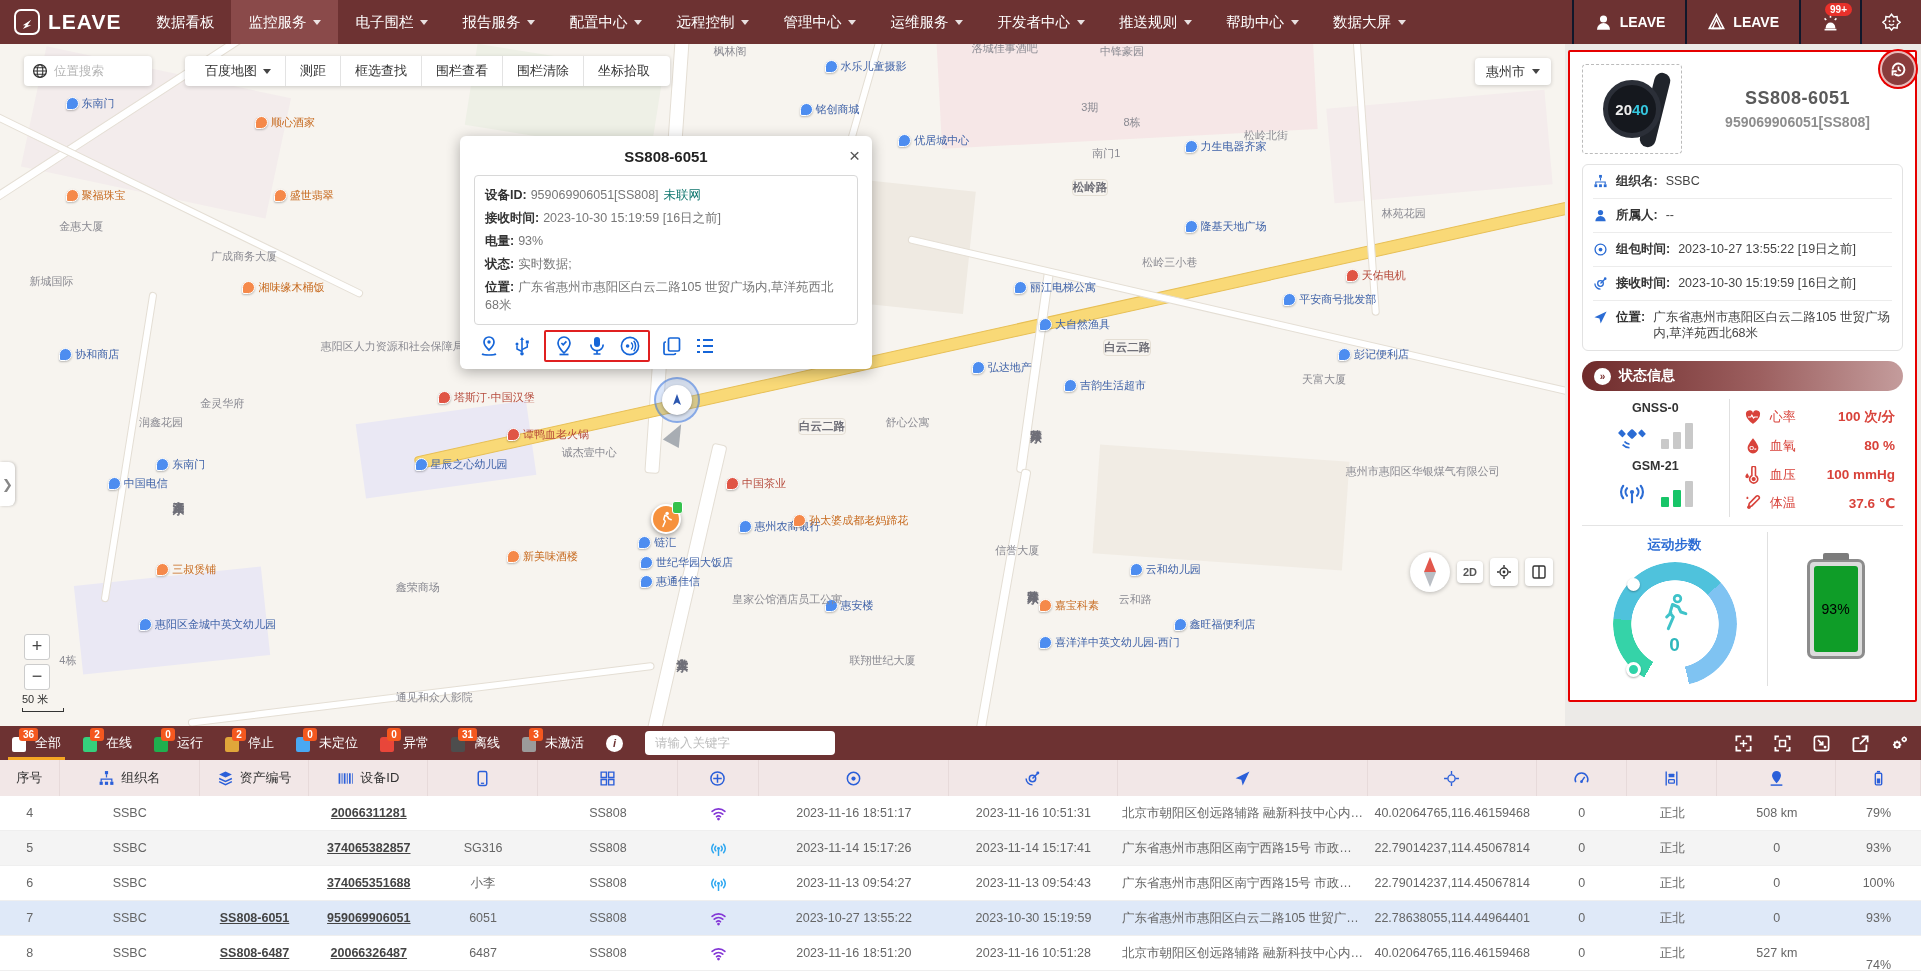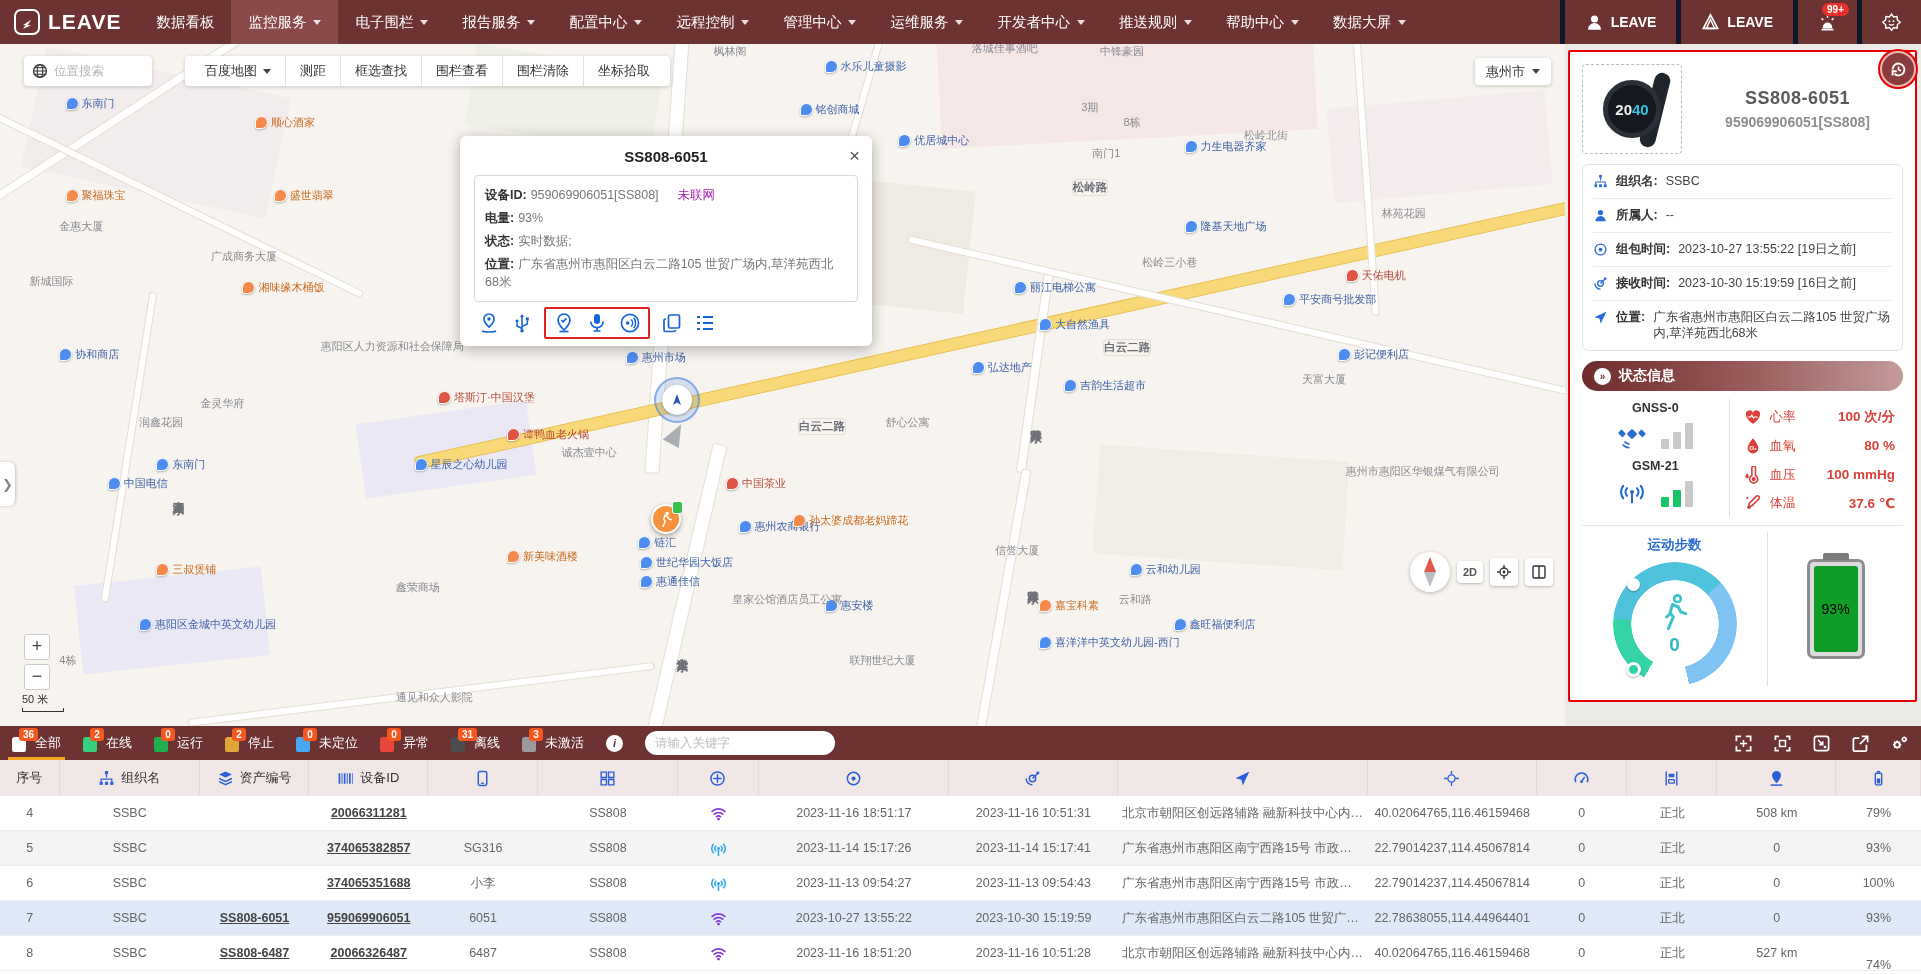--- a/index.html
+++ b/index.html
@@ -8,21 +8,21 @@
 
   
   .topnav { position:absolute; top:0; left:0; width:100%; height:44px; background:#6d3232; display:flex; align-items:stretch; color:#fff; z-index:50; }
   .brand { display:flex; align-items:center; gap:8px; padding:0 18px 0 14px; font-weight:bold; font-size:21px; letter-spacing:1px; }
   .brand .logo { width:26px; height:26px; border:2.5px solid #fff; border-radius:7px; display:flex; align-items:center; justify-content:center; }
   .navmenu { display:flex; align-items:stretch; flex:1; }
   .nav-item { display:flex; align-items:center; gap:7px; padding:0 17px; font-size:14.5px; cursor:pointer; white-space:nowrap; }
   .nav-item.active { background:#8a4a4a; }
   .chev { width:0; height:0; border-left:4px solid transparent; border-right:4px solid transparent; border-top:5px solid rgba(255,255,255,.85); }
   .nav-right { display:flex; align-items:stretch; }
-  .nav-cell { display:flex; align-items:center; gap:7px; padding:0 20px; border-left:5px solid #0f172a; font-size:14px; font-weight:bold; position:relative; cursor:pointer;justify-content:flex-end; }
+  .nav-cell { display:flex; align-items:center; gap:7px; padding:0 20px; border-left:2px solid #0f172a; font-size:14px; font-weight:bold; position:relative; cursor:pointer;justify-content:flex-end; }
   .nav-cell svg { width:19px; height:19px; color:#fff; }
   .badge99 { position:absolute; top:3px; right:8px; background:#e8302a; color:#fff; font-size:10px; line-height:13px; padding:0 5px; border-radius:8px; font-weight:bold; }
 
   
   .content { position:absolute; top:44px; left:0; width:100%; height:682px; display:flex; }
   .map { position:relative; flex:1; overflow:hidden; background:#f7f4ef; }
   .panelcol { width:356px; background:#eceae7; position:relative; }
 
   
   .blk { position:absolute; }
@@ -69,21 +69,21 @@
   .marker-compass .inner { width:30px; height:30px; border-radius:50%; background:#fff; box-shadow:0 1px 3px rgba(0,0,0,.3); display:flex; align-items:center; justify-content:center; }
   .marker-arrow { position:absolute; left:42.6%; top:55.6%; width:0; height:0; border-left:9px solid transparent; border-right:9px solid transparent; border-bottom:22px solid #9aa0a8; transform:rotate(28deg); opacity:.85; z-index:13; }
 
   
   .popup { position:absolute; left:460px; top:92px; width:412px; background:#fff; border-radius:6px; box-shadow:0 3px 14px rgba(0,0,0,.3); z-index:30; padding:12px 14px 10px; }
   .popup-title { text-align:center; font-weight:bold; font-size:15px; color:#222; margin-bottom:10px; }
   .popup-x { position:absolute; right:12px; top:10px; font-size:19px; color:#555; cursor:pointer; line-height:1; }
   .popup-box { border:1px solid #d8d8d8; border-radius:4px; padding:7px 10px; font-size:12.5px; color:#777; }
   .prow { padding:2.5px 0; line-height:1.45; }
   .prow b { color:#333; margin-right:4px; }
-  .prow .warn { color:#a21caf; margin-left:19px; }
+  .prow .warn { color:#0f766e; margin-left:5px; }
   .popup-icons { display:flex; align-items:center; gap:11px; padding:10px 4px 2px; color:#1565d8; }
   .picon { width:22px; height:22px; cursor:pointer; color:#1565d8; }
   .picon svg { width:100%; height:100%; }
   .redbox { display:flex; gap:11px; border:2px solid #e02020; border-radius:2px; padding:3px 7px; margin:-5px 0; }
 
   
   .panel { position:absolute; top:6px; left:3px; right:4px; height:652px; background:#fff; border:2px solid #e60000; border-radius:2px; }
   .histbtn { position:absolute; top:-1px; right:-1px; width:36px; height:36px; border-radius:50%; background:#8a3c3c; border:2px solid #e8b9b9; box-shadow:0 0 0 2px #e60000; display:flex; align-items:center; justify-content:center; z-index:5; cursor:pointer; }
   .histbtn svg { width:19px; height:19px; color:#fff; }
   .p-head { display:flex; align-items:center; gap:10px; padding:12px 12px 6px; }
@@ -133,21 +133,21 @@
   .bigbat .fill { position:absolute; inset:4px; background:#0f9d28; border-radius:3px; display:flex; align-items:center; justify-content:center; font-size:14px; color:#000; }
 
   
   .filterbar { position:absolute; top:726px; left:0; width:100%; height:34px; background:#6d3232; display:flex; align-items:center; padding:0 12px; gap:22px; z-index:40; }
   .ftab { display:flex; align-items:center; gap:7px; color:#fff; font-size:13px; height:100%; position:relative; cursor:pointer; }
   .ficonw { position:relative; width:16px; height:18px; }
   .ficon { position:absolute; bottom:0; left:0; width:14px; height:15px; border-radius:3px 3px 2px 2px; }
   .fbadge { position:absolute; top:-6px; left:7px; background:#f4581f; color:#fff; font-size:10px; font-weight:bold; line-height:13px; padding:0 4px; border-radius:3px; min-width:14px; text-align:center; }
   .ftab.active::after { content:""; position:absolute; left:-4px; right:-4px; bottom:0; height:3px; background:#f5a623; }
   .finfo { width:17px; height:17px; border-radius:50%; background:#fff; color:#6d3232; font-size:11px; font-weight:bold; font-style:italic; display:flex; align-items:center; justify-content:center; }
-  .fsearch { height:24px; width:190px; border-radius:12px; border:none; outline:none; padding:0 10px; font-size:12.5px; color:#333; }
+  .fsearch { height:24px; width:190px; border-radius:4px; border:none; outline:none; padding:0 10px; font-size:12.5px; color:#333; }
   .fsearch::placeholder { color:#bdbdbd; }
   .fright { margin-left:auto; display:flex; align-items:center; gap:20px; color:#fff; }
   .fright svg { width:19px; height:19px; cursor:pointer; }
 
   
   .tablewrap { position:absolute; top:760px; left:0; width:100%; bottom:0; background:#fff; }
   .thead { display:flex; height:36px; background:#f2e7e7; align-items:center; }
   .th { display:flex; align-items:center; justify-content:center; gap:6px; height:100%; font-size:13px; color:#333; border-right:1px solid #e7dada; }
   .th svg { width:17px; height:17px; color:#2b5fd9; }
   .trow { display:flex; height:35px; align-items:center; font-size:12.5px; color:#666; border-bottom:1px solid #efefef; cursor:pointer; }
@@ -604,20 +604,21 @@
             <path d="M8 2v12" stroke="#333" stroke-width="1.4"></path>
           </svg>
       </div>
     </div>
 
     <div class="popup">
       <div class="popup-title">SS808-6051</div>
       <div class="popup-x">×</div>
       <div class="popup-box" id="popup-rows">
           <div class="prow"><b>设备ID:</b><span>959069906051[SS808]</span><span class="warn">未联网</span></div>
+          <div class="prow"><b>接收时间:</b><span>2023-10-30 15:19:59 [16日之前]</span></div>
           <div class="prow"><b>电量:</b><span>93%</span></div>
           <div class="prow"><b>状态:</b><span>实时数据;</span></div>
           <div class="prow"><b>位置:</b><span>广东省惠州市惠阳区白云二路105 世贸广场内,草洋苑西北68米</span></div>
         </div>
       <div class="popup-icons">
         <span class="picon">
             <svg viewBox="0 0 22 22">
               <path d="M11 2a5 5 0 0 1 5 5c0 3.6-5 8-5 8s-5-4.4-5-8a5 5 0 0 1 5-5z" fill="none" stroke="currentColor" stroke-width="1.7"></path>
               <circle cx="11" cy="7" r="1.7" fill="currentColor"></circle>
               <path d="M4 19c2 1.3 12 1.3 14 0" fill="none" stroke="currentColor" stroke-width="1.7"></path>

